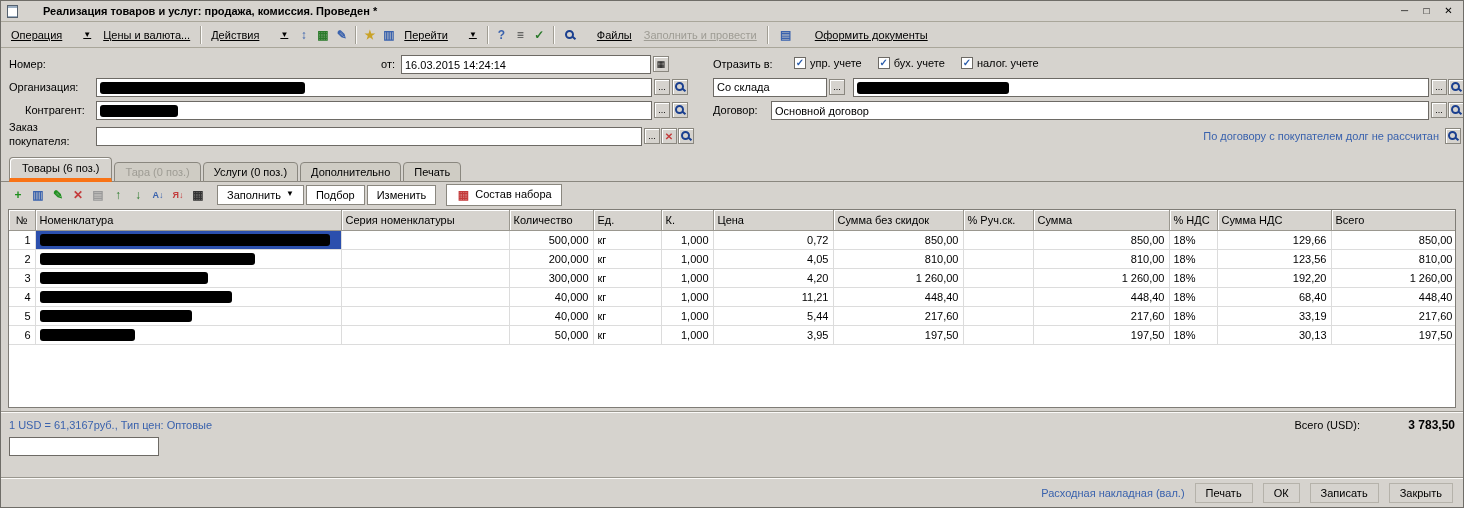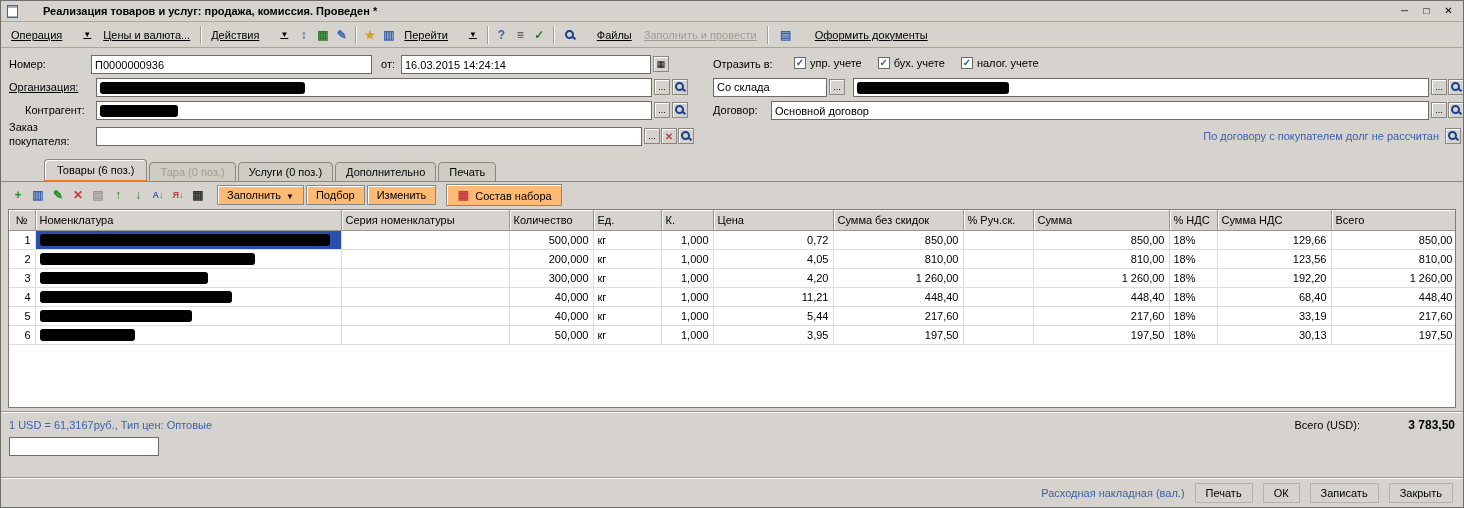--- a/index.html
+++ b/index.html
@@ -34,26 +34,26 @@
   .redact { display:inline-block; height:12px; background:#000; border-radius:3px; vertical-align:middle; flex:none; }
   .mini { position:absolute; width:16px; height:16px; font-size:9px; line-height:13px; text-align:center; background:#d6d3ce; border:1px solid #8a877f; box-shadow:inset 1px 1px 0 #fff; cursor:default; display:flex; align-items:center; justify-content:center; }
   .x-btn { color:#c43b3b; font-weight:bold; font-size:10px; }
   .cb { display:inline-flex; align-items:center; gap:4px; margin-right:16px; cursor:default; }
   .cbbox { width:12px; height:12px; background:#fff; border:1px solid #6d6a65; font-size:10px; line-height:10px; text-align:center; font-weight:bold; color:#2a5caa; flex:none; }
   .link { color:#3a62ad; cursor:pointer; white-space:nowrap; }
 
   
   .tabs { height:26px; padding:2px 0 0 8px; border-bottom:1px solid #8a877f; flex:none; display:flex; align-items:flex-end; }
   .tab { display:inline-block; padding:3px 10px; border:1px solid #8a877f; border-radius:4px 4px 0 0; background:#cfccc4; position:relative; top:1px; margin-right:2px; cursor:default; white-space:nowrap; }
-  .tab.active { background:#d6d3ce; border-bottom:2px solid #f97316; padding:4px 12px; z-index:2; box-shadow:inset 1px 1px 0 #fff;margin-left:35px; }
+  .tab.active { background:#d6d3ce; border-bottom:4px solid #f97316; padding:4px 12px; z-index:2; box-shadow:inset 1px 1px 0 #fff; }
   .tab.dis { color:#9e9c94; }
 
   
   .tt { height:26px; display:flex; align-items:center; gap:2px; padding:2px 8px; flex:none; }
-  .btn { border:1px solid #8a877f; background:#fdba74; box-shadow:inset 1px 1px 0 #fff; padding:3px 9px; display:inline-flex; align-items:flex-end; gap:5px; cursor:default; white-space:nowrap; font:11px "Liberation Sans",sans-serif; }
+  .btn { border:1px solid #8a877f; background:#ffffff; box-shadow:inset 1px 1px 0 #fff; padding:3px 9px; display:inline-flex; align-items:flex-start; gap:5px; cursor:default; white-space:nowrap; font:11px "Liberation Sans",sans-serif; }
   .tt .ico-btn { width:18px; height:18px; }
 
   
   .grid-wrap { margin:1px 7px 0 7px; height:199px; border:1px solid #7f7c76; background:#fff; overflow:hidden; flex:none; }
   table { border-collapse:collapse; table-layout:fixed; width:1448px; font-size:11px; }
   th { background:#d6d3ce; border-right:1px solid #9a978f; border-bottom:1px solid #9a978f; box-shadow:inset 1px 1px 0 #fff; font-weight:normal; text-align:left; padding:3px 4px; height:20px; overflow:hidden; white-space:nowrap; }
   th.c { text-align:center; }
   td { border-right:1px solid #dcdcdc; border-bottom:1px solid #dcdcdc; padding:2px 4px; height:19px; white-space:nowrap; overflow:hidden; }
   td.r { text-align:right; }
   td.sel { background:#2b4fad; }
@@ -124,37 +124,36 @@
     <span class="sep"></span>
     <span class="tb-btn">
       <span class="ico-btn" style="width:16px;height:16px;color:#3a62ad">▤</span>
       <span>Оформить документы</span>
     </span>
   </div>
 
   <div class="form">
 
     <span class="lbl" style="left:8px; top:10px;">Номер:</span>
-    <input class="input" style="left: 90px; top: 7px; width: 281px;" value="П0000000936">
     <span class="lbl" style="left:380px; top:10px;">от:</span>
     <input class="input" style="left: 400px; top: 7px; width: 250px;" value="16.03.2015 14:24:14">
     <span class="mini" style="left:652px; top:8px;">▦</span>
     <span class="lbl" style="left:712px; top:10px;">Отразить в:</span>
     <span class="lbl" style="left:793px; top:8px;" id="reflect-options"><span class="cb">
           <span class="cbbox">✓</span>
           <span>упр. учете</span>
         </span><span class="cb">
           <span class="cbbox">✓</span>
           <span>бух. учете</span>
         </span><span class="cb">
           <span class="cbbox">✓</span>
           <span>налог. учете</span>
         </span></span>
 
-    <span class="lbl" style="left:8px; top:33px;text-decoration:underline;">Организация:</span>
+    <span class="lbl" style="left:8px; top:33px;">Организация:</span>
     <div class="input rel" style="left:95px; top:30px; width:556px;">
         <span class="redact" style="width: 205px;"></span>
       </div>
     <span class="mini" style="left:653px; top:31px;">...</span>
     <span class="mini" style="left:671px; top:31px;">
         <span class="mag"></span>
       </span>
     <div class="input" style="left:712px; top:30px; width:114px;">Со склада</div>
     <span class="mini" style="left:828px; top:31px;">...</span>
     <div class="input rel" style="left:852px; top:30px; width:576px;">

